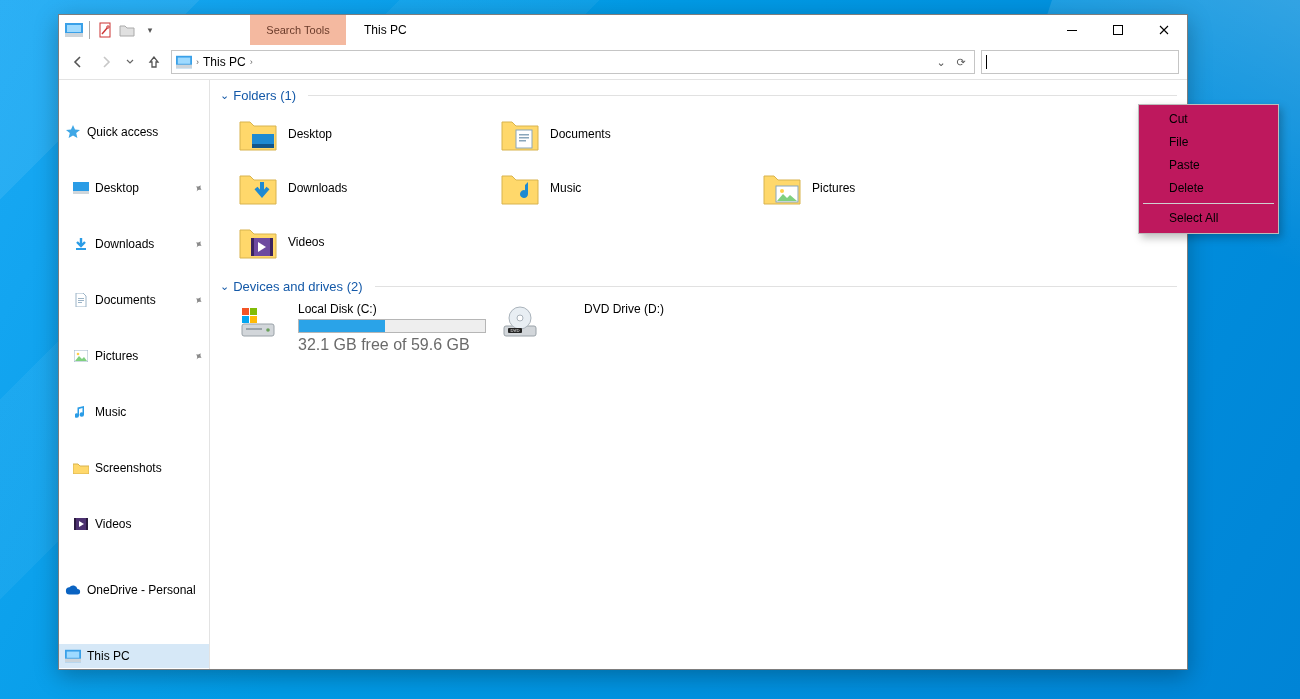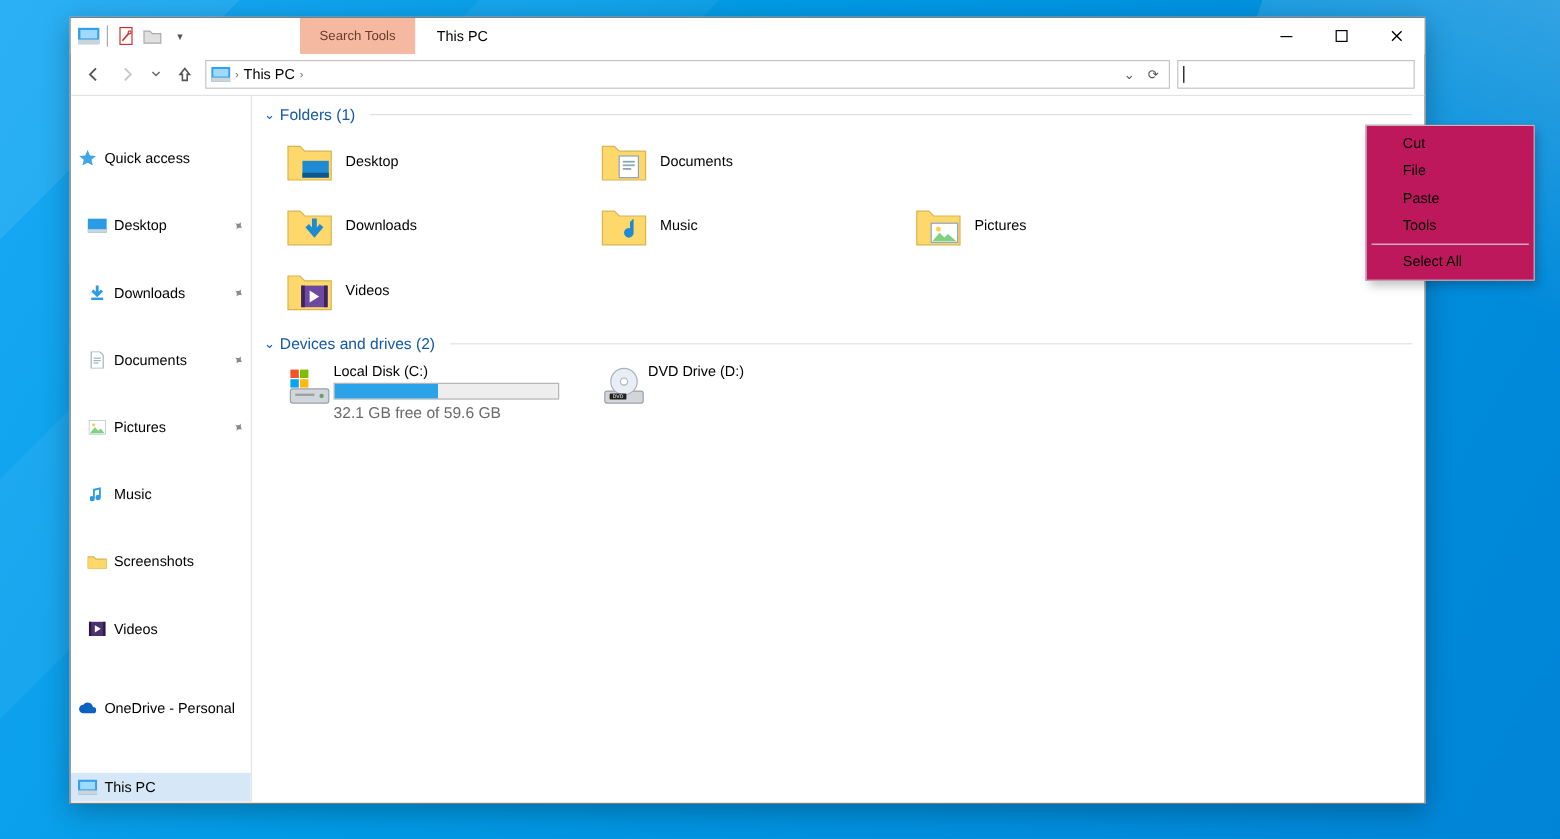--- a/index.html
+++ b/index.html
@@ -201,29 +201,29 @@
     display:flex;
     align-items:center;
     gap:10px;
     padding:2px 4px;
   }
   .folder-item .fi-ico { width:40px;height:40px; display:flex; align-items:center; justify-content:center;}
   .folder-item .fi-label { font-size:12px; }
   .drive-item {
     width:254px;
     display:flex;
-    gap:0;
+    gap:20px;
     padding:4px;
     align-items:flex-start;
   }
   .drive-item .fi-ico { width:40px;height:40px;display:flex;align-items:center;justify-content:center;}
   .drive-info { display:flex; flex-direction:column; gap:3px; font-size:12px;}
   .drive-bar { width:186px; height:12px; border:1px solid #b6b6b6; background:#eee; }
   .drive-bar > div { height:100%; background:#2aa3e8; }
-  .drive-sub { color:#6a6a6a; font-size:13px; }
+  .drive-sub { color:#6a6a6a; font-size:16px; }
   
   .statusbar {
     height:22px;
     border-top:1px solid #e3e3e3;
     display:flex;
     align-items:center;
     padding:0 6px;
     font-size:12px;
     color:#444;
     gap:8px;
@@ -575,32 +575,32 @@
           <div class="drive-item">
             <span class="fi-ico">
                 <svg width="40" height="36" viewBox="0 0 40 36">
                   <rect x="4" y="22" width="32" height="10" rx="2" fill="#d2d6da" stroke="#9aa2a8"></rect>
                   <circle cx="20" cy="14" r="11" fill="#e8eef3" stroke="#aab3bb"></circle>
                   <circle cx="20" cy="14" r="3" fill="#fff" stroke="#aab3bb"></circle>
                   <rect x="8" y="24" width="14" height="5" rx="1" fill="#222"></rect>
                   <text x="15" y="28" font-size="4.2" fill="#fff" text-anchor="middle" font-family="sans-serif">DVD</text>
                 </svg>
               </span>
-            <div class="drive-info" style="justify-content:flex-start;">
+            <div class="drive-info" style="justify-content:flex-start;margin-left:24px;">
               <span>DVD Drive (D:)</span>
             </div>
           </div>
         </div>
       </div>
 
     </div>
   </div>
 
 </div>
 
 <div class="context-menu">
   <div class="cm-item">Cut</div>
   <div class="cm-item">File</div>
   <div class="cm-item">Paste</div>
-  <div class="cm-item">Tools</div>
+  <div class="cm-item">Delete</div>
   <div class="cm-sep"></div>
   <div class="cm-item">Select All</div>
 </div>
 
 </body></html>

